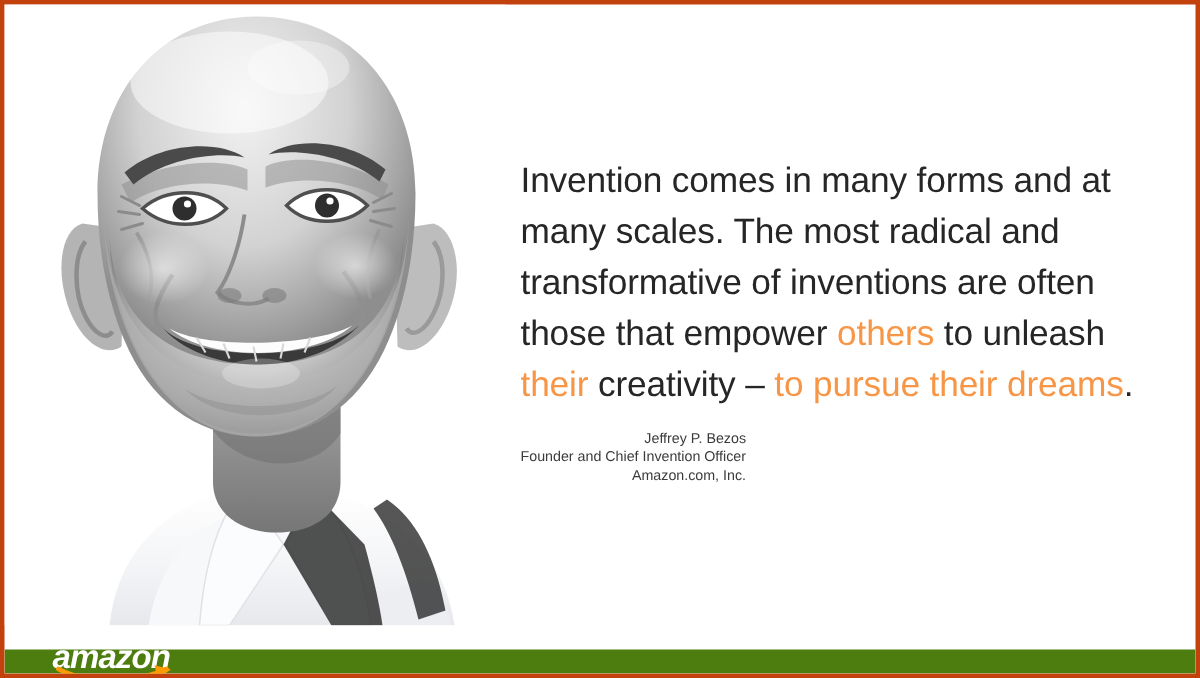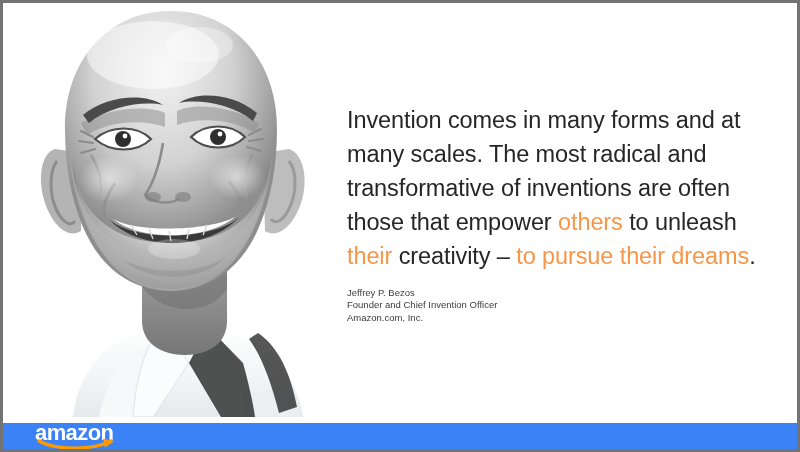--- a/index.html
+++ b/index.html
@@ -11,21 +11,21 @@
   body {
     font-family: "Liberation Sans", sans-serif;
   }
 
   .slide {
     position: relative;
     width: 800px;
     height: 452px;
     box-sizing: border-box;
     background: #ffffff;
-    border: 3px solid #737373;
+    border: 3px solid #c2410c;
     overflow: hidden;
   }
 
   
   .photo-area {
     position: absolute;
     left: 0;
     top: 0;
     width: 334px;
     height: 414px;
@@ -61,33 +61,35 @@
 
   
   .attribution {
     position: absolute;
     left: 344px;
     top: 284px;
     font-family: "Liberation Sans", sans-serif;
     font-size: 9.5px;
     line-height: 12.4px;
     color: #3b3b3b;
+    text-align: right;
   }
   .attribution div { white-space: nowrap; }
 
   
   .footer-bar {
     position: absolute;
     left: 0;
     right: 0;
     bottom: 0;
-    height: 26px;
-    background: #3b82f6;
+    height: 16px;
+    background: #4d7c0f;
     display: flex;
     align-items: center;
+    font-style: italic;
   }
   .amazon-logo {
     position: relative;
     margin-left: 32px;
     width: 96px;
     height: 28px;
   }
   .amazon-word {
     position: absolute;
     left: 0;

